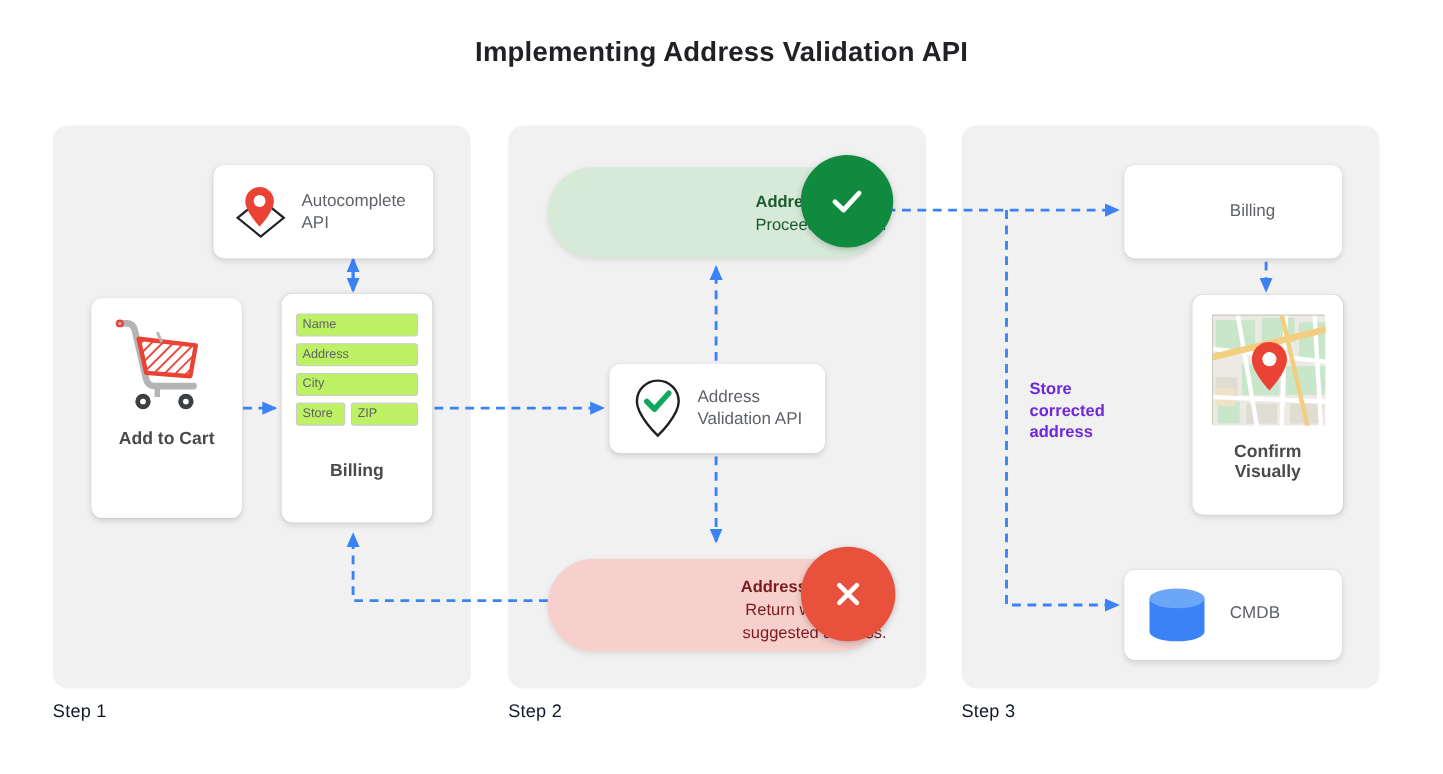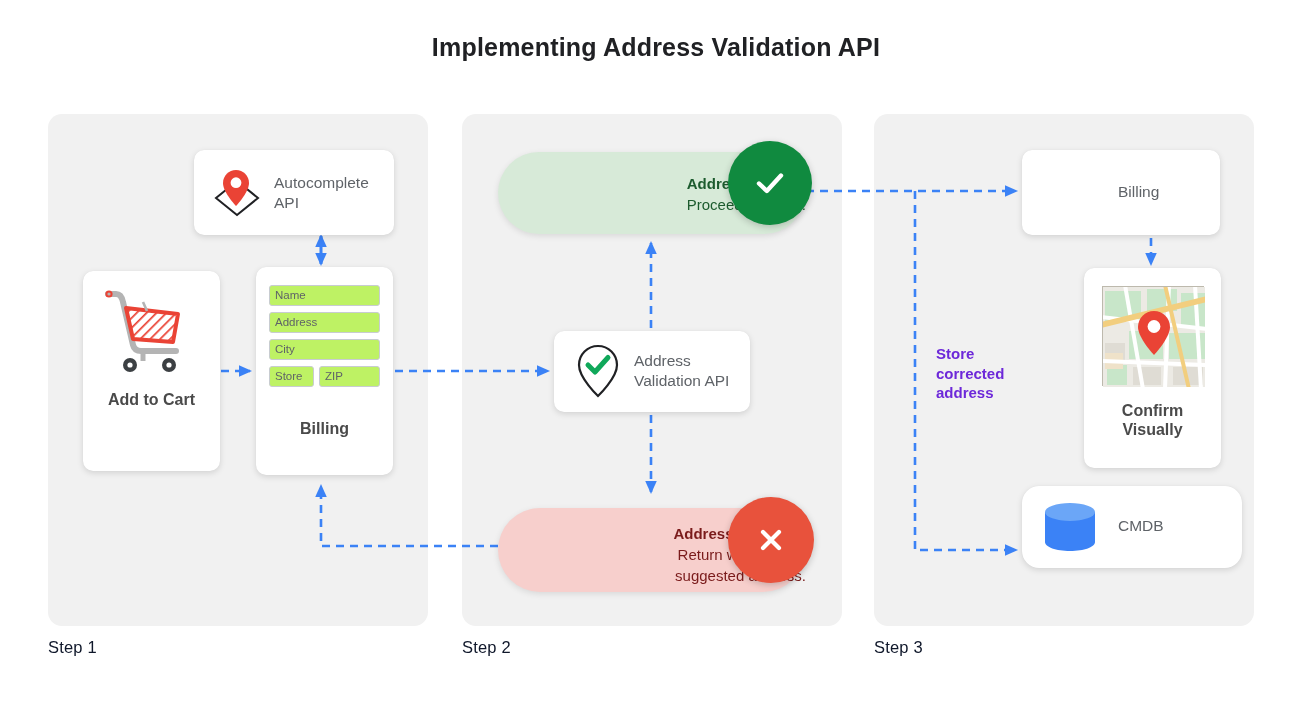--- a/index.html
+++ b/index.html
@@ -99,21 +99,21 @@
   #card-billing { left: 1022px; top: 150px; width: 198px; height: 85px; }
   #card-billing .ico { position: absolute; left: 14px; top: 12px; width: 75px; height: 62px; }
   #card-billing .txt { position: absolute; left: 96px; top: 32px; }
 
   
   #card-map { left: 1084px; top: 268px; width: 137px; height: 200px; }
   #card-map .mapimg { position: absolute; left: 18px; top: 18px; width: 102px; height: 100px; border: 1px solid #bdb9ad; }
   #card-map .card-caption { top: 133px; }
 
   
-  #card-cmdb { left: 1022px; top: 486px; width: 220px; height: 82px; border-radius: 17px; }
+  #card-cmdb { left: 1022px; top: 518px; width: 198px; height: 82px; }
   #card-cmdb .ico { position: absolute; left: 18px; top: 15px; width: 62px; height: 52px; }
   #card-cmdb .txt { position: absolute; left: 96px; top: 30px; }
 
   
   #store-label {
     position: absolute; left: 936px; top: 344px; width: 96px;
     font-size: 15px; font-weight: bold; color: #6d28d9; line-height: 19.5px;
   }
 
   svg.conn { position: absolute; left: 0; top: 0; width: 1312px; height: 704px; pointer-events: none; }

